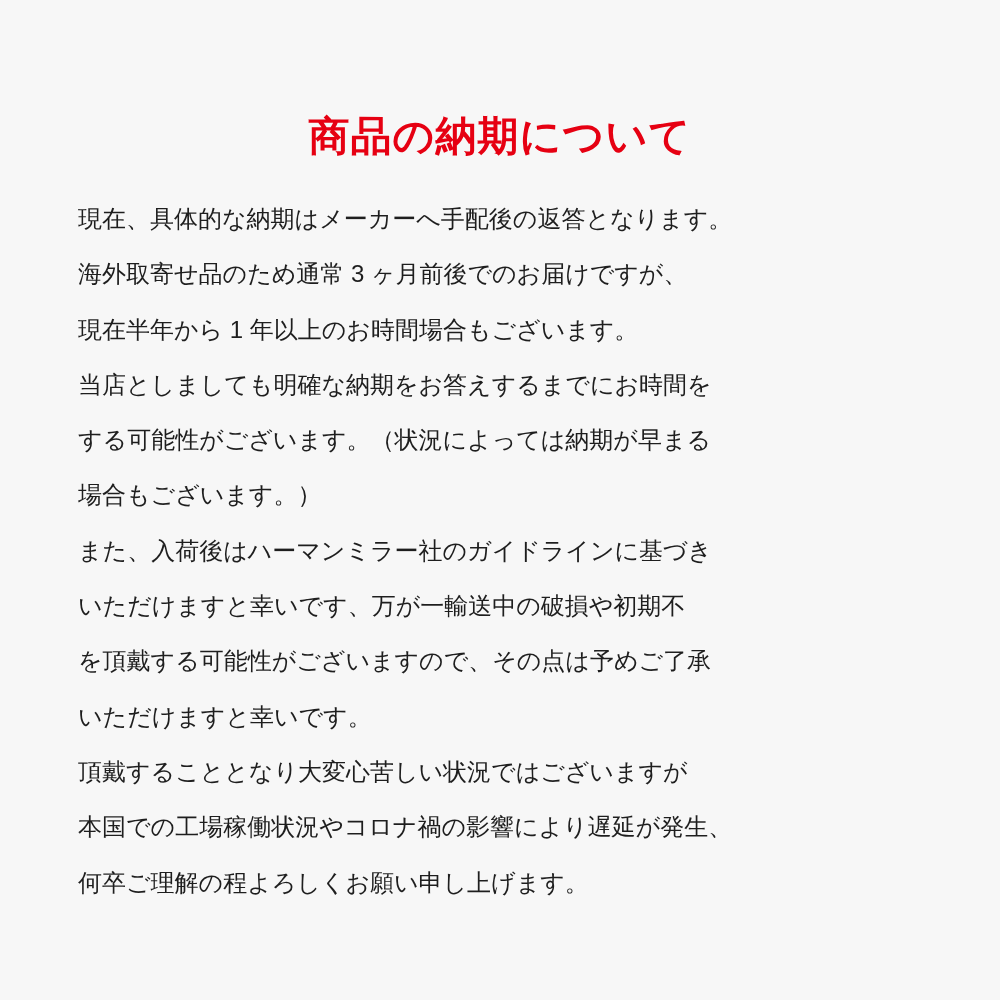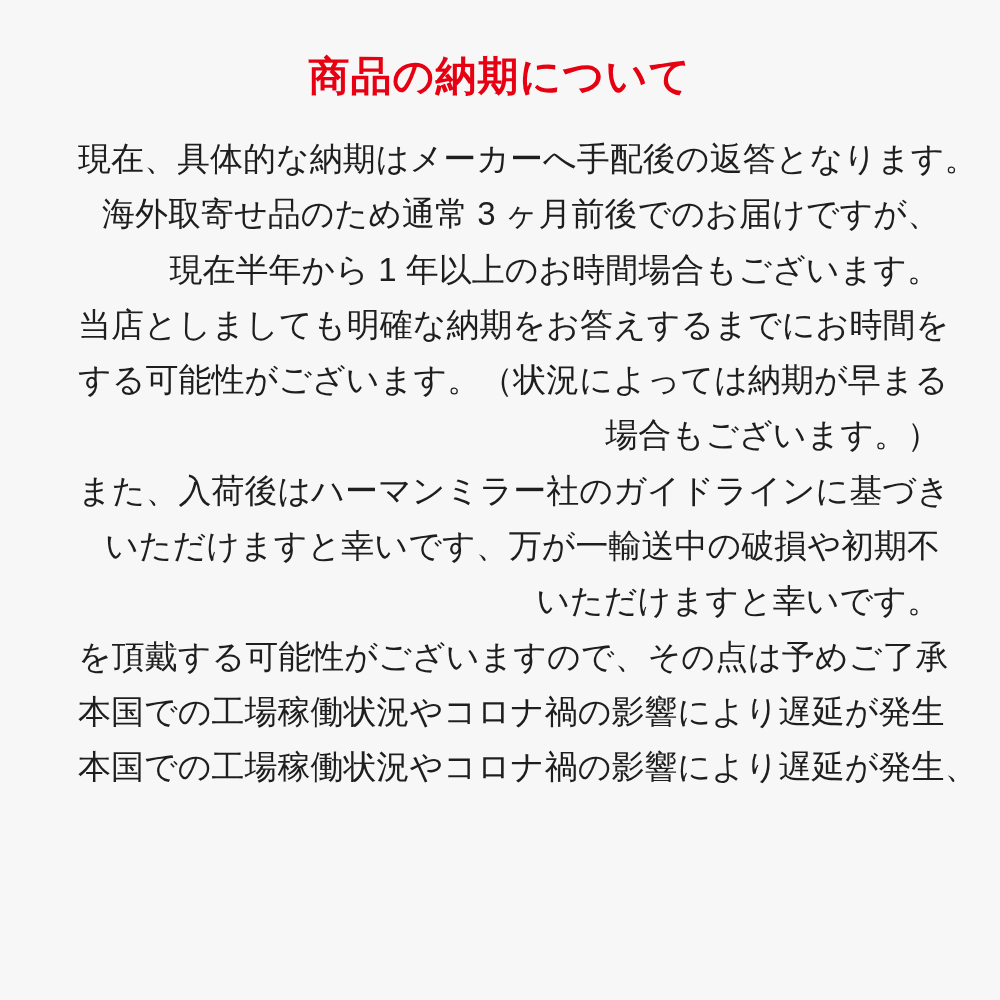--- a/index.html
+++ b/index.html
@@ -8,34 +8,33 @@
   }
   .page {
     position: relative;
     width: 1000px;
     height: 1000px;
     background: #f7f7f7;
     overflow: hidden;
     font-family: "Liberation Sans", "DejaVu Sans", sans-serif;
   }
   .title {
-    padding-top: 52px;
+    padding-top: 112px;
     text-align: center;
     font-size: 41px;
     line-height: 48px;
     font-weight: 700;
     color: #e60012;
     letter-spacing: 1px;
   }
   .content {
     margin: 31px 60px 0 78px;
-    font-size: 33px;
+    font-size: 24px;
     line-height: 55.3px;
     color: #1e1e1e;
-    text-align: right;
   }
   .line {
     white-space: nowrap;
   }
   .line .em {
     font-weight: 400;
   }
 </style>
 </head>
 <body>
@@ -46,19 +45,20 @@
 
   <div class="content">
     <div class="line"><span class="em"></span><span>現在、具体的な納期はメーカーへ手配後の返答となります。</span></div>
     <div class="line"><span class="em"></span><span>海外取寄せ品のため通常 3 ヶ月前後でのお届けですが、</span></div>
     <div class="line"><span class="em">現在半年から 1 年以上のお時間</span><span>場合もございます。</span></div>
     <div class="line"><span class="em"></span><span>当店としましても明確な納期をお答えするまでにお時間を</span></div>
     <div class="line"><span class="em"></span><span>する可能性がございます。（状況によっては納期が早まる</span></div>
     <div class="line"><span class="em"></span><span>場合もございます。）</span></div>
     <div class="line"><span class="em"></span><span>また、入荷後はハーマンミラー社のガイドラインに基づき</span></div>
     <div class="line"><span class="em"></span><span>いただけますと幸いです、万が一輸送中の破損や初期不</span></div>
+    <div class="line"><span class="em"></span><span>を頂戴する可能性がございますので、その点は予めご了承</span></div>
     <div class="line"><span class="em"></span><span>いただけますと幸いです。</span></div>
-    <div class="line"><span class="em"></span><span>を頂戴する可能性がございますので、その点は予めご了承</span></div>
-    <div class="line"><span class="em"></span><span>本国での工場稼働状況やコロナ禍の影響により遅延が発生</span></div>
+    <div class="line"><span class="em"></span><span>頂戴することとなり大変心苦しい状況ではございますが</span></div>
     <div class="line"><span class="em"></span><span>本国での工場稼働状況やコロナ禍の影響により遅延が発生、</span></div>
+    <div class="line"><span class="em"></span><span>何卒ご理解の程よろしくお願い申し上げます。</span></div>
   </div>
 
 </div>
 
 </body></html>

